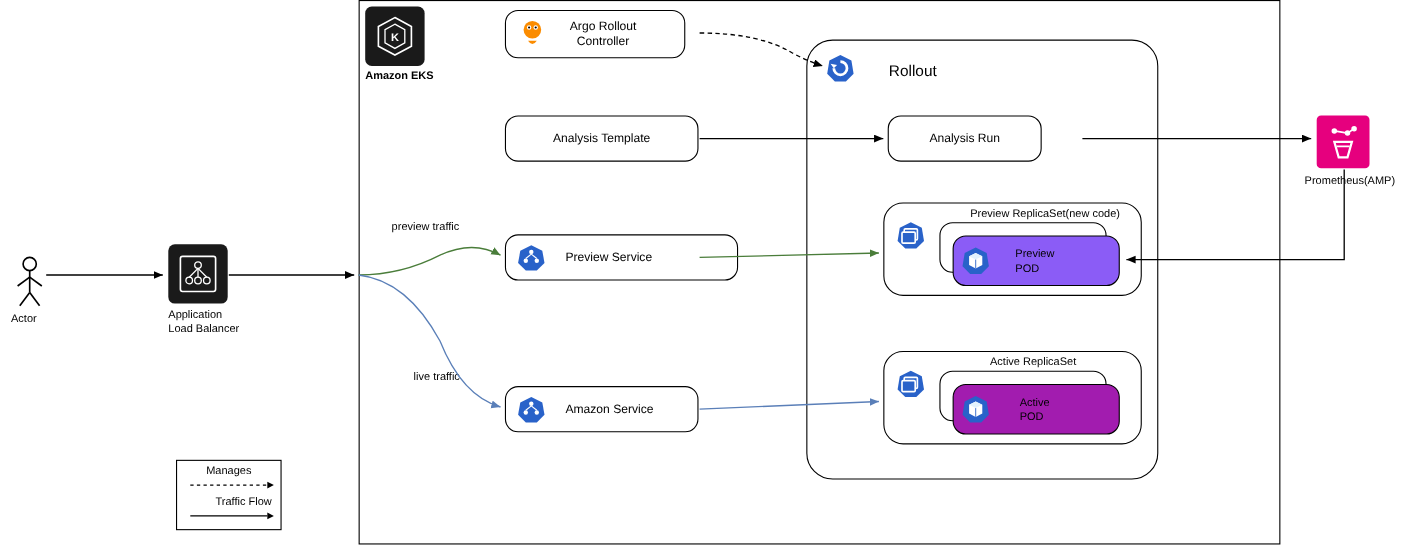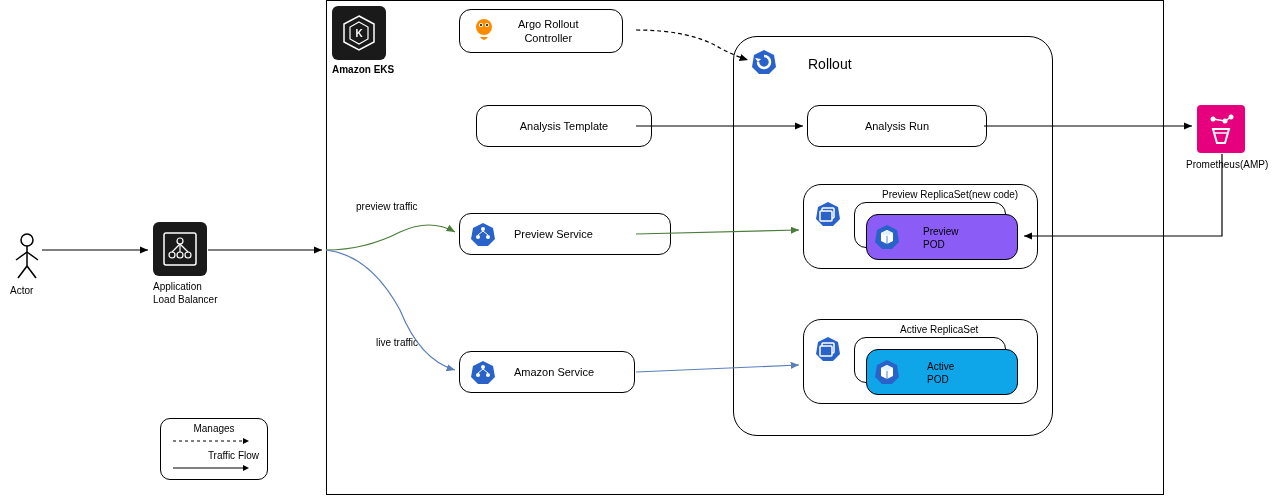--- a/index.html
+++ b/index.html
@@ -65,21 +65,21 @@
     <circle cx="11" cy="8" r="1" fill="#000"></circle>
     <circle cx="17" cy="8" r="1" fill="#000"></circle>
     <path d="M10 20 Q14 26 18 20" fill="#fb8c00"></path>
   </svg>
   <div style="margin-left:20px; line-height:1.3;">
     <div>Argo Rollout</div>
     <div>Controller</div>
   </div>
 </div>
 
-<div class="box" style="left:459px; top:105px; width:176px; height:42px;margin-left:17px;">
+<div class="box" style="left:459px; top:105px; width:176px; height:42px;">
   <span>Analysis Template</span>
 </div>
 
 <div class="box" style="left:459px; top:213px; width:212px; height:42px; justify-content:flex-start; padding-left:10px;">
   <svg width="26" height="26" viewBox="0 0 26 26">
     <polygon points="13,2 23,7 25,18 18,25 8,25 1,18 3,7" fill="#2962c9"></polygon>
     <circle cx="13" cy="8" r="2" fill="#fff"></circle>
     <circle cx="8" cy="16" r="2" fill="#fff"></circle>
     <circle cx="18" cy="16" r="2" fill="#fff"></circle>
     <line x1="13" y1="10" x2="8" y2="14" stroke="#fff" stroke-width="1"></line>
@@ -101,21 +101,21 @@
 </div>
 
 <div class="rollout-container" style="left:733px; top:36px; width:320px; height:400px;"></div>
 <svg style="position:absolute; left:750px; top:48px;" width="28" height="28" viewBox="0 0 28 28">
   <polygon points="14,2 24,7 26,19 19,26 9,26 2,19 4,7" fill="#2962c9"></polygon>
   <path d="M14 8 A6 6 0 1 1 8 14" fill="none" stroke="#fff" stroke-width="2.5"></path>
   <polygon points="8,14 5,10 11,11" fill="#fff"></polygon>
 </svg>
 <div class="label" style="left:795px; top:55px; font-size:14px;margin-left:13px;">Rollout</div>
 
-<div class="box" style="left:807px; top:105px; width:180px; height:42px;">
+<div class="box" style="left:807px; top:105px; width:140px; height:42px;">
   <span>Analysis Run</span>
 </div>
 
 <div class="rs-container" style="left:803px; top:184px; width:235px; height:85px;"></div>
 <div class="label" style="left:882px; top:188px;">Preview ReplicaSet(new code)</div>
 <svg style="position:absolute; left:814px; top:200px;" width="28" height="28" viewBox="0 0 28 28">
   <polygon points="14,2 24,7 26,19 19,26 9,26 2,19 4,7" fill="#2962c9"></polygon>
   <rect x="8" y="8" width="12" height="10" fill="none" stroke="#fff" stroke-width="1.5" rx="1"></rect>
   <rect x="6" y="11" width="12" height="10" fill="#2962c9" stroke="#fff" stroke-width="1.5" rx="1"></rect>
 </svg>
@@ -134,21 +134,21 @@
 </div>
 
 <div class="rs-container" style="left:803px; top:319px; width:235px; height:85px;"></div>
 <div class="label" style="left:900px; top:323px;">Active ReplicaSet</div>
 <svg style="position:absolute; left:814px; top:335px;" width="28" height="28" viewBox="0 0 28 28">
   <polygon points="14,2 24,7 26,19 19,26 9,26 2,19 4,7" fill="#2962c9"></polygon>
   <rect x="8" y="8" width="12" height="10" fill="none" stroke="#fff" stroke-width="1.5" rx="1"></rect>
   <rect x="6" y="11" width="12" height="10" fill="#2962c9" stroke="#fff" stroke-width="1.5" rx="1"></rect>
 </svg>
 <div class="pod-container" style="left:854px; top:337px; width:152px; height:46px;"></div>
-<div class="pod-container" style="left:866px; top:349px; width:152px; height:46px; background:#0ea5e9;">
+<div class="pod-container" style="left:866px; top:349px; width:152px; height:46px; background:#a21caf;">
   <svg style="position:absolute; left:6px; top:8px;" width="28" height="28" viewBox="0 0 28 28">
     <polygon points="14,2 24,7 26,19 19,26 9,26 2,19 4,7" fill="#2962c9"></polygon>
     <polygon points="14,7 20,10 20,18 14,21 8,18 8,10" fill="#fff"></polygon>
     <polygon points="14,7 20,10 14,13 8,10" fill="#e3f2fd"></polygon>
     <line x1="14" y1="13" x2="14" y2="21" stroke="#2962c9" stroke-width="0.8"></line>
   </svg>
   <div style="position:absolute; left:60px; top:10px; font-size:10px; line-height:1.3;">
     <div>Active</div>
     <div>POD</div>
   </div>
@@ -163,21 +163,21 @@
     <line x1="22" y1="10" x2="28" y2="6" stroke="#fff" stroke-width="1.5"></line>
     <path d="M10 18 L26 18 L22 32 L14 32 Z" fill="none" stroke="#fff" stroke-width="2"></path>
     <line x1="12" y1="22" x2="24" y2="22" stroke="#fff" stroke-width="1.5"></line>
   </svg>
 </div>
 <div class="label" style="left:1186px; top:158px;">Prometheus(AMP)</div>
 
 <div class="label" style="left:356px; top:200px;">preview traffic</div>
 <div class="label" style="left:356px; top:336px;margin-left:20px;">live traffic</div>
 
-<div class="legend" style="left:160px; top:418px; width:108px;border-radius:10px;">
+<div class="legend" style="left:160px; top:418px; width:96px;">
   <div style="text-align:center; margin-bottom:2px;">Manages</div>
   <svg width="84" height="10">
       <line x1="4" y1="5" x2="74" y2="5" stroke="#000" stroke-width="1" stroke-dasharray="3,3"></line>
       <polygon points="74,2 80,5 74,8" fill="#000"></polygon>
     </svg>
   <div style="text-align:right; margin-bottom:2px; margin-top:2px;">Traffic Flow</div>
   <svg width="84" height="10">
       <line x1="4" y1="5" x2="74" y2="5" stroke="#000" stroke-width="1"></line>
       <polygon points="74,2 80,5 74,8" fill="#000"></polygon>
     </svg>

